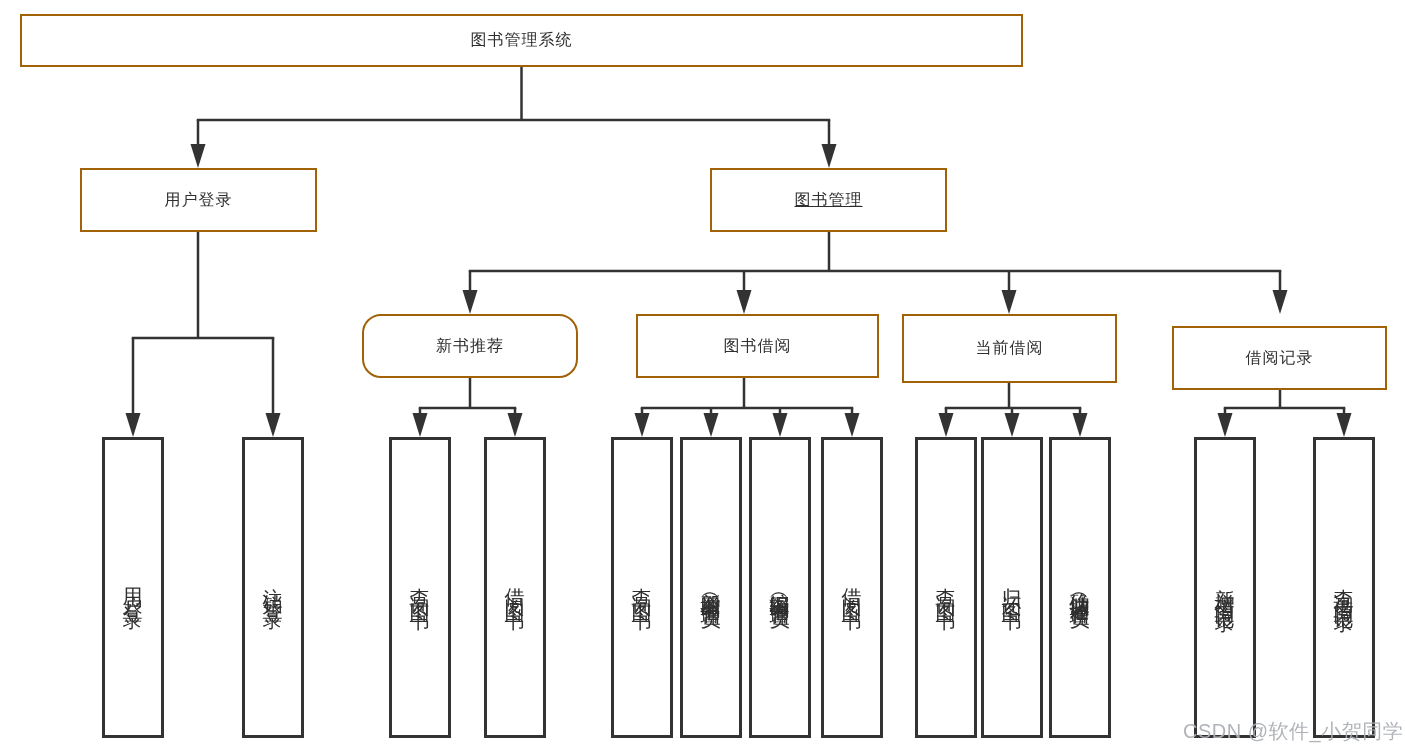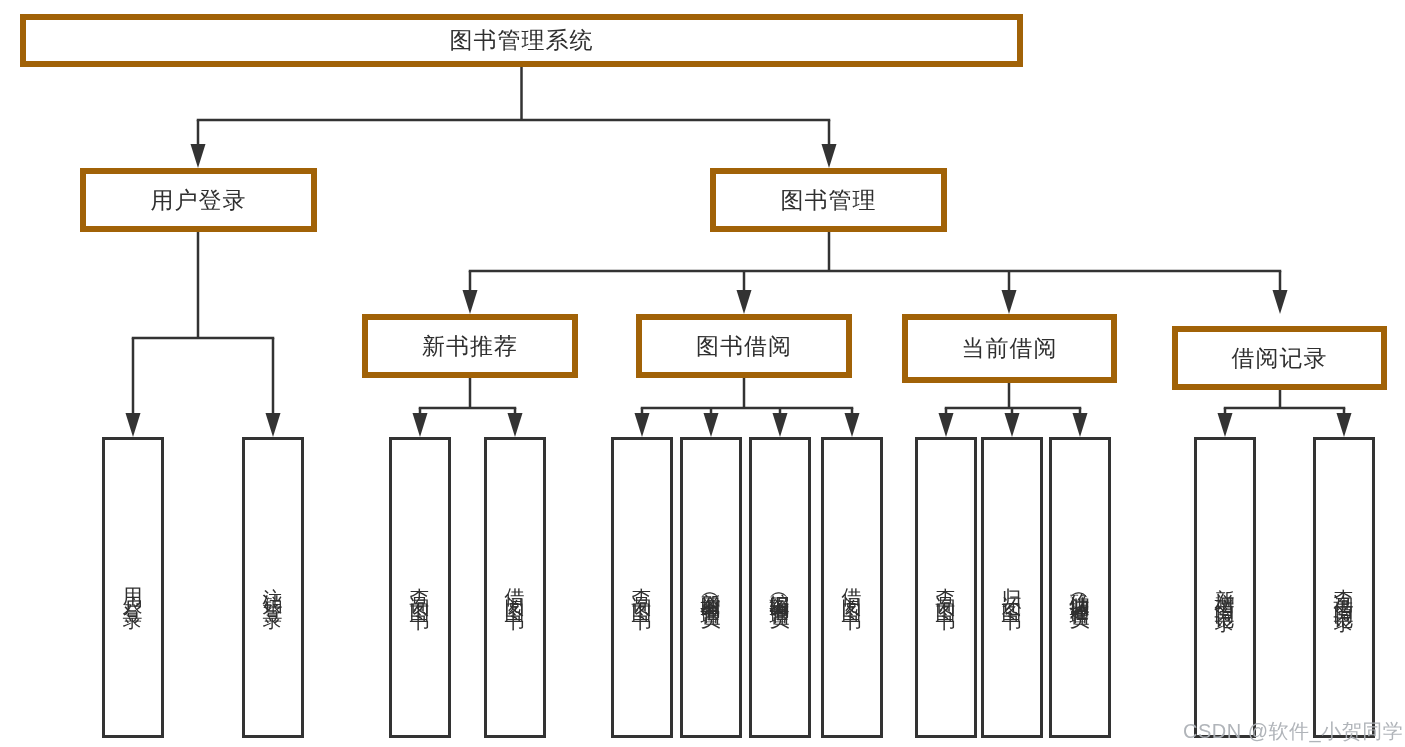--- a/index.html
+++ b/index.html
@@ -7,24 +7,24 @@
     position:relative;
     width:1405px;height:747px;
     background:#ffffff;
     font-family:"Liberation Sans","DejaVu Sans",sans-serif;
     overflow:hidden;
   }
   .wires{position:absolute;left:0;top:0;width:1405px;height:747px;}
   .hbox{
     position:absolute;
     box-sizing:border-box;
-    border:6px solid #a16207;
+    border:2px solid #a16207;
     background:#ffffff;
     display:flex;align-items:center;justify-content:center;
-    font-size:23px;color:#2f2f2f;
+    font-size:16px;color:#2f2f2f;
     letter-spacing:1px;
     z-index:2;
   }
   .vbox{
     position:absolute;
     box-sizing:border-box;
     border:3px solid #333333;
     background:#ffffff;
     top:437px;height:301px;width:62px;
     display:flex;align-items:center;justify-content:center;
@@ -119,28 +119,28 @@
     </g>
   </svg>
 
   <div class="hbox" style="left:20px;top:14px;width:1003px;height:53px;">
     <span>图书管理系统</span>
   </div>
 
   <div class="hbox" style="left:80px;top:168px;width:237px;height:64px;">
     <span>用户登录</span>
   </div>
-  <div class="hbox" style="left:710px;top:168px;width:237px;height:64px;">
+  <div class="hbox" style="left:710px;top:168px;width:237px;height:64px;text-decoration:underline;">
     <span>图书管理</span>
   </div>
 
-  <div class="hbox" style="left:362px;top:314px;width:216px;height:64px;">
+  <div class="hbox" style="left:362px;top:314px;width:216px;height:64px;border-radius:19px;">
     <span>新书推荐</span>
   </div>
-  <div class="hbox" style="left:636px;top:314px;width:216px;height:64px;">
+  <div class="hbox" style="left:636px;top:314px;width:243px;height:64px;">
     <span>图书借阅</span>
   </div>
   <div class="hbox" style="left:902px;top:314px;width:215px;height:69px;">
     <span>当前借阅</span>
   </div>
   <div class="hbox" style="left:1172px;top:326px;width:215px;height:64px;">
     <span>借阅记录</span>
   </div>
 
   <div class="vbox" style="left:102px;">

